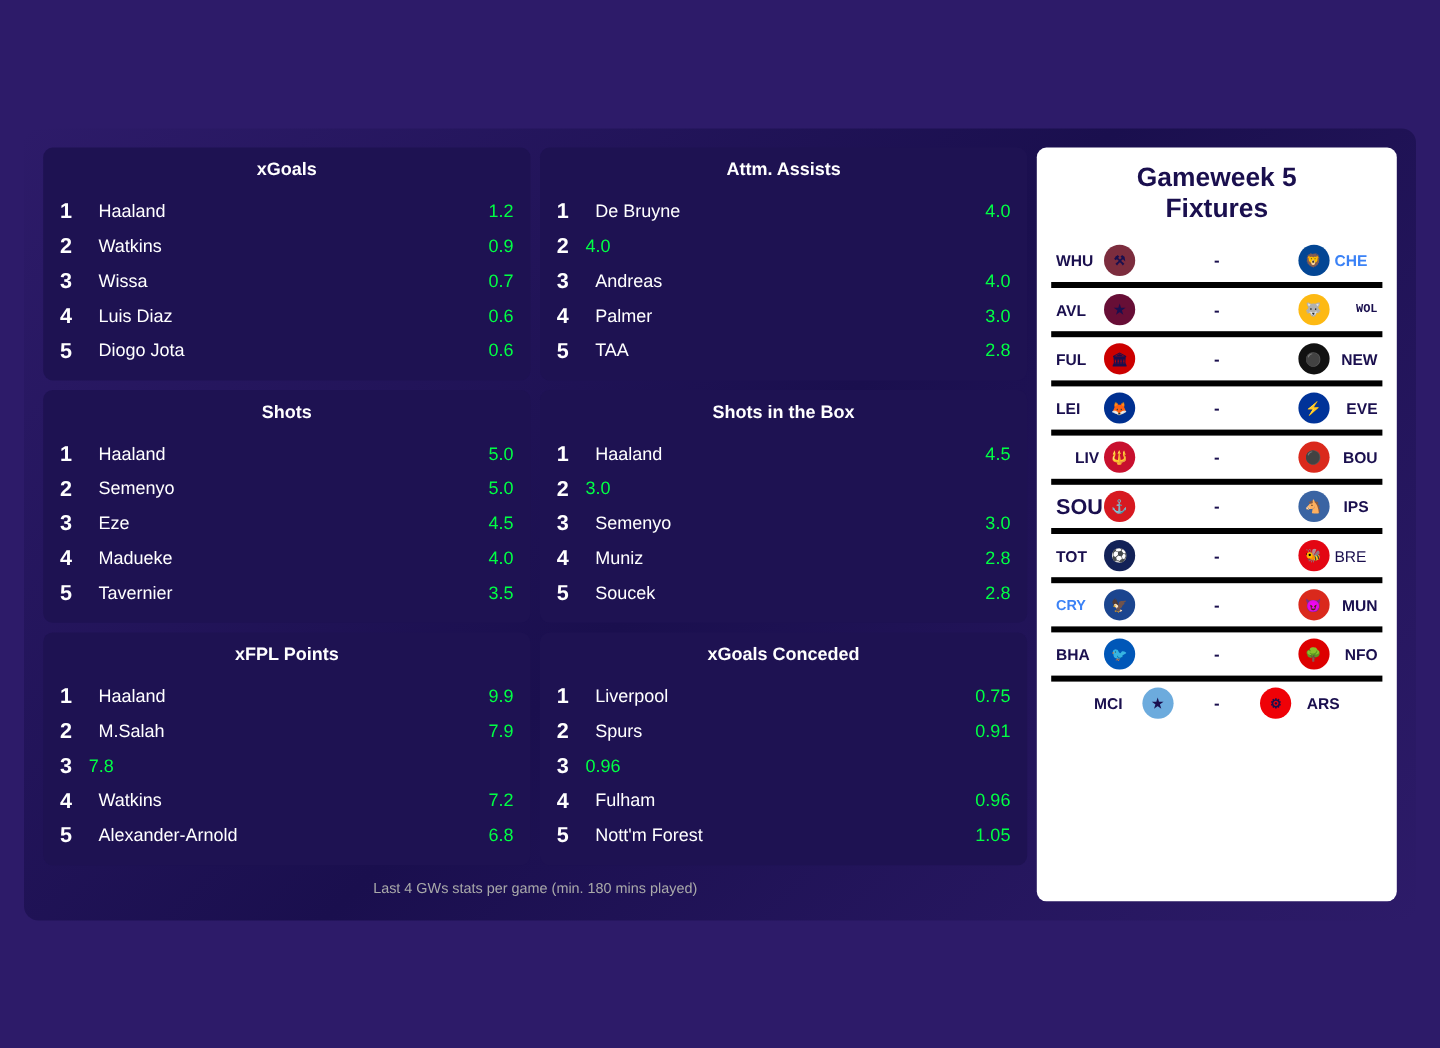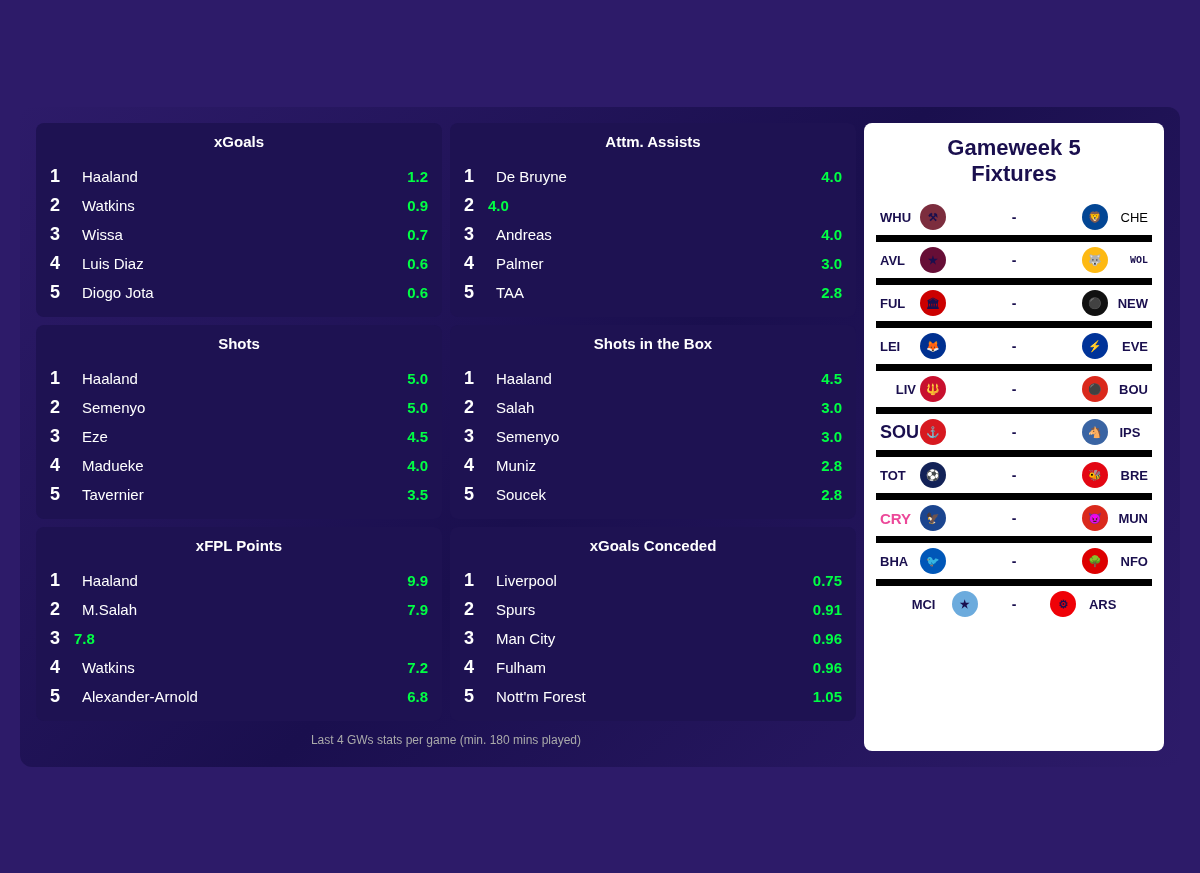--- a/index.html
+++ b/index.html
@@ -50,21 +50,21 @@
       flex-shrink: 0;
     }
     .stat-name {
       flex: 1;
       font-size: 15px;
       color: white;
       padding-left: 8px;
     }
     .stat-value {
       color: #00ff44;
-      font-weight: bold;
+      font-weight: normal;
       font-size: 15px;
     }
     .fixtures-box {
       background: white;
       border-radius: 8px;
       padding: 12px;
       grid-row: 1 / 5;
       grid-column: 3;
     }
     .fixtures-title {
@@ -73,21 +73,21 @@
       font-weight: 900;
       color: #1a0f4e;
       margin-bottom: 12px;
       line-height: 1.2;
     }
     .fixture-row {
       display: flex;
       align-items: center;
       justify-content: space-between;
       padding: 5px 4px;
-      border-bottom: 7px solid #000000;
+      border-bottom: 5px solid #000000;
     }
     .fixture-row:last-child {
       border-bottom: none;
       justify-content: center;
     }
     .fixture-team {
       display: flex;
       align-items: center;
       gap: 4px;
       font-size: 13px;
@@ -211,21 +211,20 @@
   <div class="stat-box">
     <div class="stat-box-header">Shots in the Box</div>
     <div id="shots-box-rows">
         <div class="stat-row">
       <span class="stat-rank">1</span>
       <span class="stat-name">Haaland</span>
       <span class="stat-value">4.5</span>
     </div>
         <div class="stat-row">
       <span class="stat-rank">2</span>
-      <span class="stat-name">Salah</span>
       <span class="stat-value">3.0</span>
     </div>
         <div class="stat-row">
       <span class="stat-rank">3</span>
       <span class="stat-name">Semenyo</span>
       <span class="stat-value">3.0</span>
     </div>
         <div class="stat-row">
       <span class="stat-rank">4</span>
       <span class="stat-name">Muniz</span>
@@ -277,21 +276,20 @@
       <span class="stat-name">Liverpool</span>
       <span class="stat-value">0.75</span>
     </div>
         <div class="stat-row">
       <span class="stat-rank">2</span>
       <span class="stat-name">Spurs</span>
       <span class="stat-value">0.91</span>
     </div>
         <div class="stat-row">
       <span class="stat-rank">3</span>
-      <span class="stat-name">Man City</span>
       <span class="stat-value">0.96</span>
     </div>
         <div class="stat-row">
       <span class="stat-rank">4</span>
       <span class="stat-name">Fulham</span>
       <span class="stat-value">0.96</span>
     </div>
         <div class="stat-row">
       <span class="stat-rank">5</span>
       <span class="stat-name">Nott'm Forest</span>
@@ -306,21 +304,21 @@
     <div class="fixtures-title">Gameweek 5<br>Fixtures</div>
     <div id="fixtures-rows">
         <div class="fixture-row">
     <div class="fixture-team">
       <span style="font-size:13px;font-weight:bold;color:#1a0f4e;width:36px;">WHU</span>
       <span style="width:26px;height:26px;border-radius:50%;background:#7c2d3e;display:inline-flex;align-items:center;justify-content:center;font-size:11px;">⚒</span>
     </div>
     <span class="fixture-dash">-</span>
     <div class="fixture-team right">
       <span style="width:26px;height:26px;border-radius:50%;background:#034694;display:inline-flex;align-items:center;justify-content:center;font-size:11px;">🦁</span>
-      <span style="font-size:13px;font-weight:normal;color:#000000;width:36px;text-align:right;">CHE</span>
+      <span style="font-size:13px;font-weight:bold;color:#3b82f6;width:36px;text-align:left;">CHE</span>
     </div>
   </div>
         <div class="fixture-row">
     <div class="fixture-team">
       <span style="font-size:13px;font-weight:bold;color:#1a0f4e;width:36px;">AVL</span>
       <span style="width:26px;height:26px;border-radius:50%;background:#670e36;display:inline-flex;align-items:center;justify-content:center;font-size:11px;">★</span>
     </div>
     <span class="fixture-dash">-</span>
     <div class="fixture-team right">
       <span style="width:26px;height:26px;border-radius:50%;background:#fdb913;display:inline-flex;align-items:center;justify-content:center;font-size:11px;">🐺</span>
@@ -372,26 +370,26 @@
     </div>
   </div>
         <div class="fixture-row">
     <div class="fixture-team">
       <span style="font-size:13px;font-weight:bold;color:#1a0f4e;width:36px;">TOT</span>
       <span style="width:26px;height:26px;border-radius:50%;background:#132257;display:inline-flex;align-items:center;justify-content:center;font-size:11px;">⚽</span>
     </div>
     <span class="fixture-dash">-</span>
     <div class="fixture-team right">
       <span style="width:26px;height:26px;border-radius:50%;background:#e30613;display:inline-flex;align-items:center;justify-content:center;font-size:11px;">🐝</span>
-      <span style="font-size:13px;font-weight:bold;color:#1a0f4e;width:36px;text-align:right;">BRE</span>
-    </div>
-  </div>
-        <div class="fixture-row">
-    <div class="fixture-team">
-      <span style="font-size:15px;font-weight:bold;color:#ec4899;width:36px;">CRY</span>
+      <span style="font-size:13px;font-weight:normal;color:#1a0f4e;width:36px;">BRE</span>
+    </div>
+  </div>
+        <div class="fixture-row">
+    <div class="fixture-team">
+      <span style="font-size:12px;font-weight:bold;color:#3b82f6;width:36px;">CRY</span>
       <span style="width:26px;height:26px;border-radius:50%;background:#1b458f;display:inline-flex;align-items:center;justify-content:center;font-size:11px;">🦅</span>
     </div>
     <span class="fixture-dash">-</span>
     <div class="fixture-team right">
       <span style="width:26px;height:26px;border-radius:50%;background:#da291c;display:inline-flex;align-items:center;justify-content:center;font-size:11px;">😈</span>
       <span style="font-size:13px;font-weight:bold;color:#1a0f4e;width:36px;text-align:right;">MUN</span>
     </div>
   </div>
         <div class="fixture-row">
     <div class="fixture-team">

